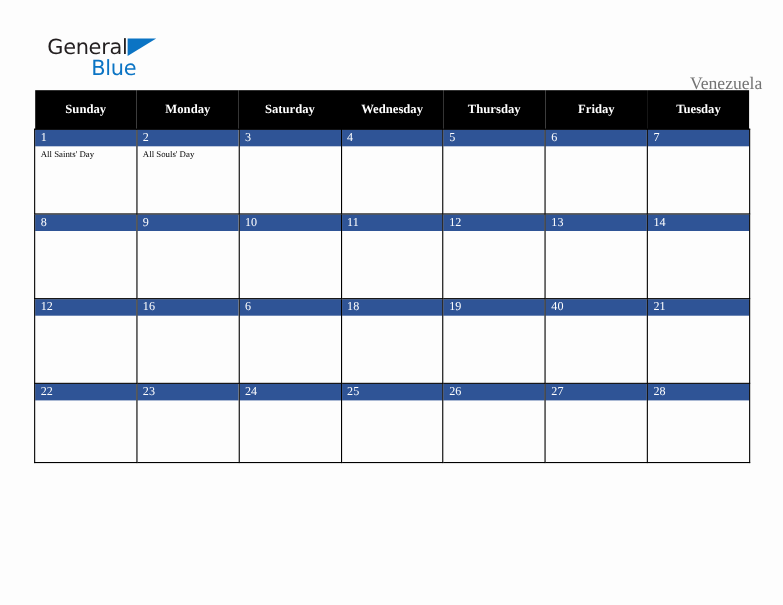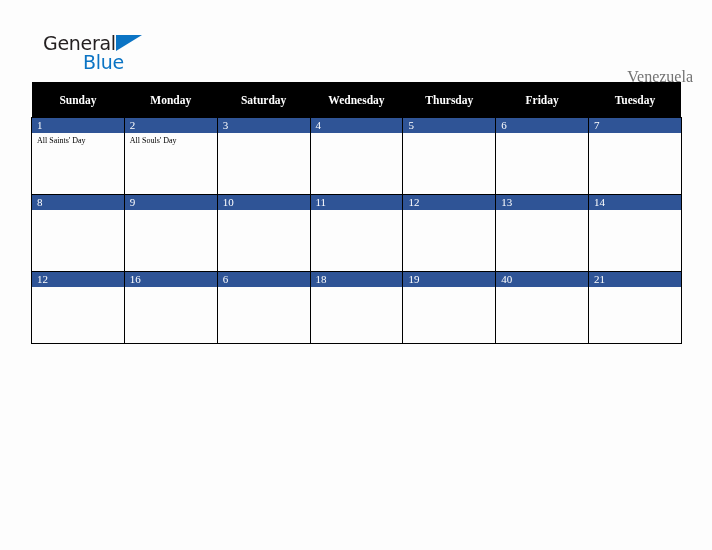--- a/index.html
+++ b/index.html
@@ -245,14 +245,37 @@
         <td class="day-cell">
           <div class="date-bar">19</div>
         </td>
         <td class="day-cell">
           <div class="date-bar">40</div>
         </td>
         <td class="day-cell">
           <div class="date-bar">21</div>
         </td>
       </tr>
+      <tr class="week-row">
+        <td class="day-cell">
+          <div class="date-bar">22</div>
+        </td>
+        <td class="day-cell">
+          <div class="date-bar">23</div>
+        </td>
+        <td class="day-cell">
+          <div class="date-bar">24</div>
+        </td>
+        <td class="day-cell">
+          <div class="date-bar">25</div>
+        </td>
+        <td class="day-cell">
+          <div class="date-bar">26</div>
+        </td>
+        <td class="day-cell">
+          <div class="date-bar">27</div>
+        </td>
+        <td class="day-cell">
+          <div class="date-bar">28</div>
+        </td>
+      </tr>
     </tbody>
 </table>
 
 </body></html>

